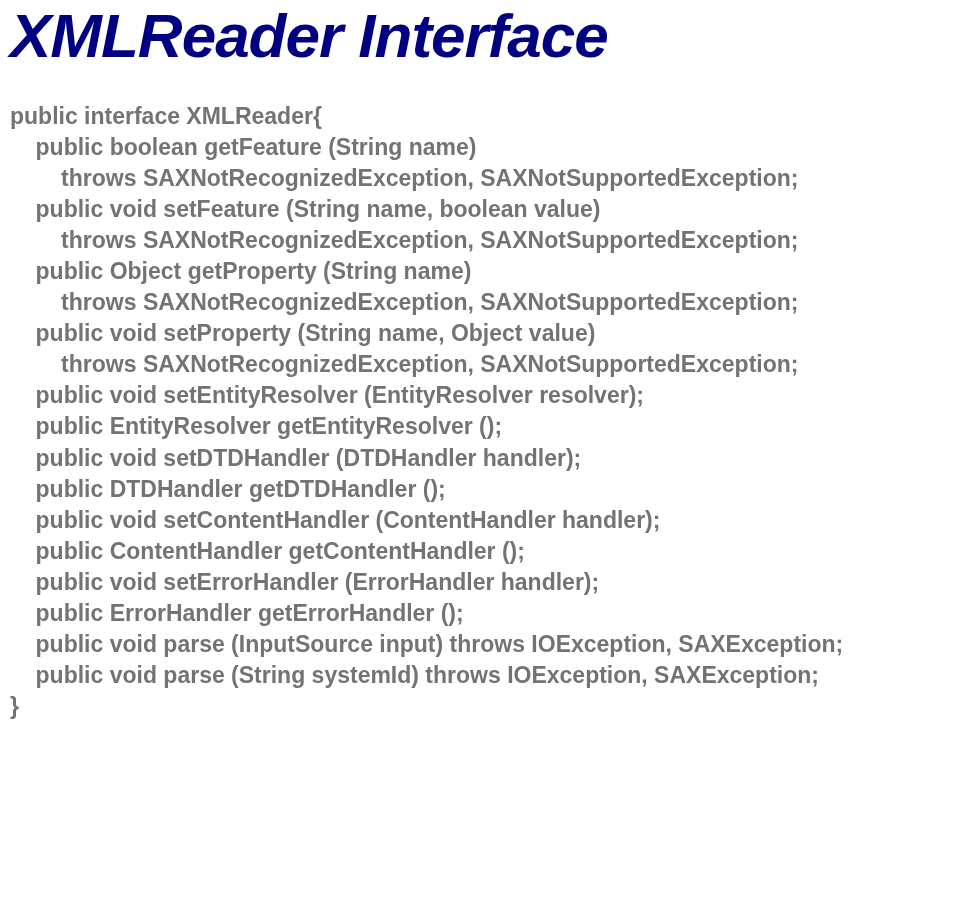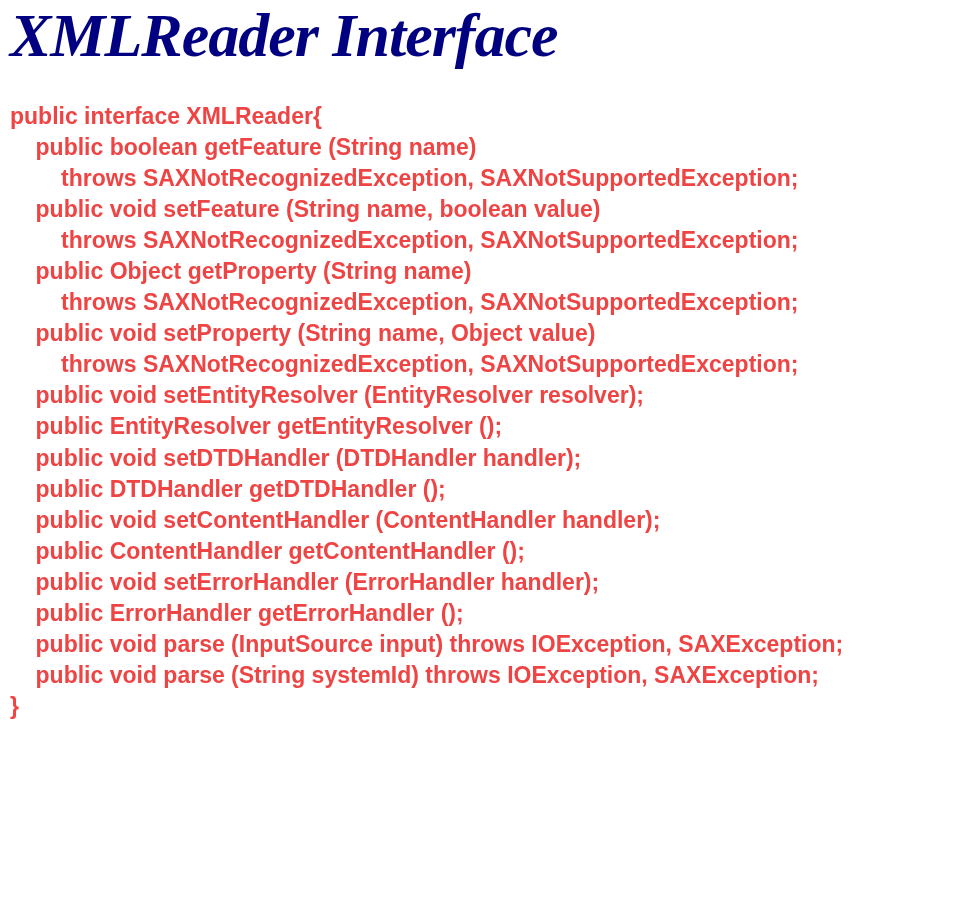--- a/index.html
+++ b/index.html
@@ -8,29 +8,29 @@
     background: #ffffff;
     font-family: Arial, Helvetica, sans-serif;
     width: 960px;
   }
   .slide {
     padding: 0 10px 20px 10px;
     width: 940px;
   }
   .title {
     color: #000080;
-    font-family: Liberation Serif, serif;
+    font-family: Liberation Sans, sans-serif;
     font-weight: bold;
     font-size: 62px;
     font-style: italic;
     margin: 0 0 30px 0;
     letter-spacing: -1px;
   }
   .code {
-    color: #ef4444;
+    color: #737373;
     font-family: Arial, Helvetica, sans-serif;
     font-size: 23px;
     font-weight: bold;
     line-height: 1.35;
     white-space: pre;
   }
 </style>
 </head>
 <body>
 

